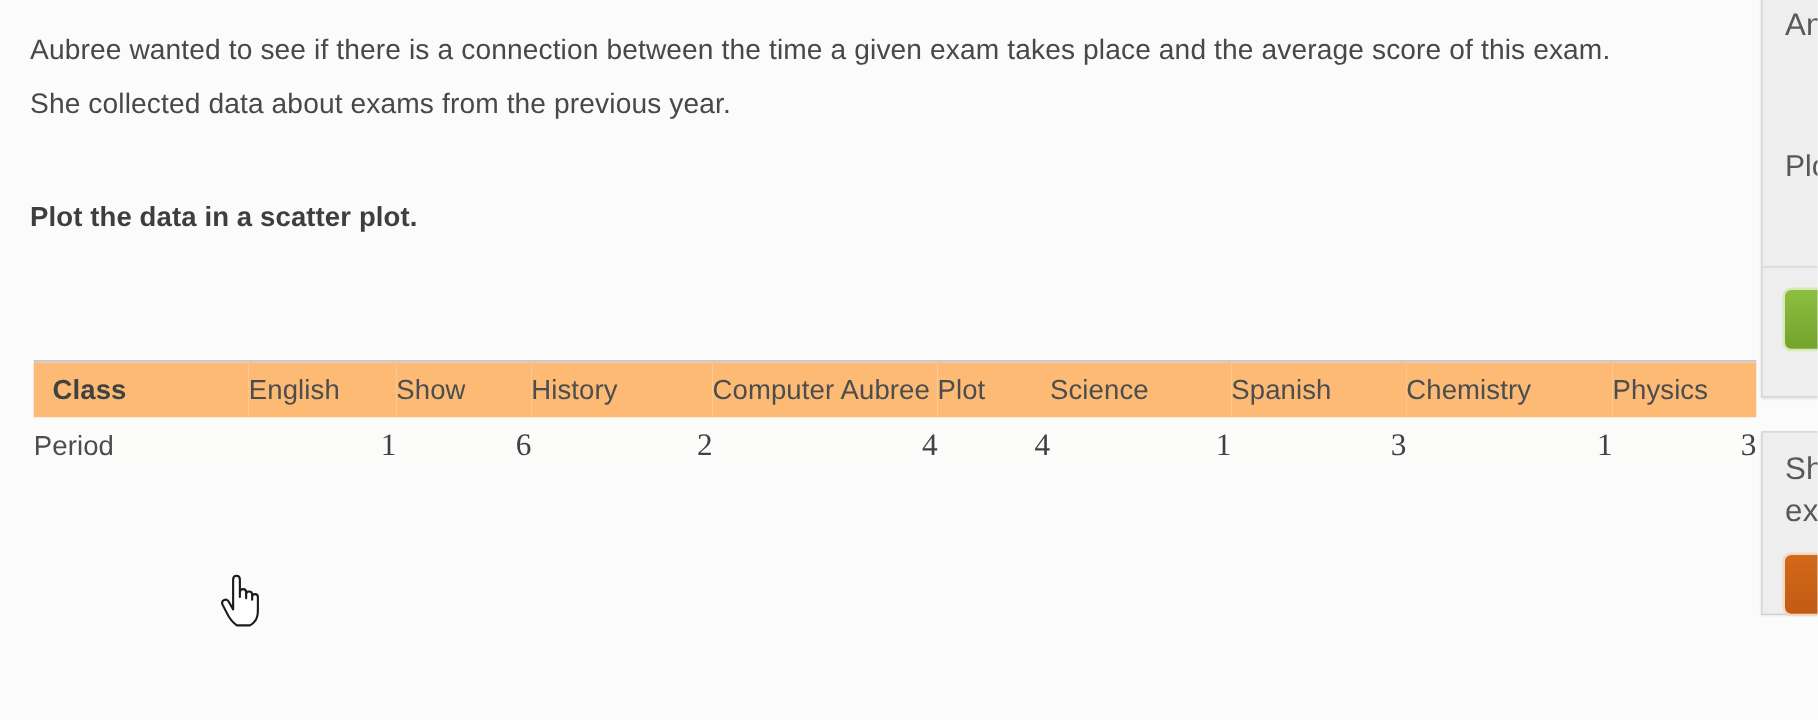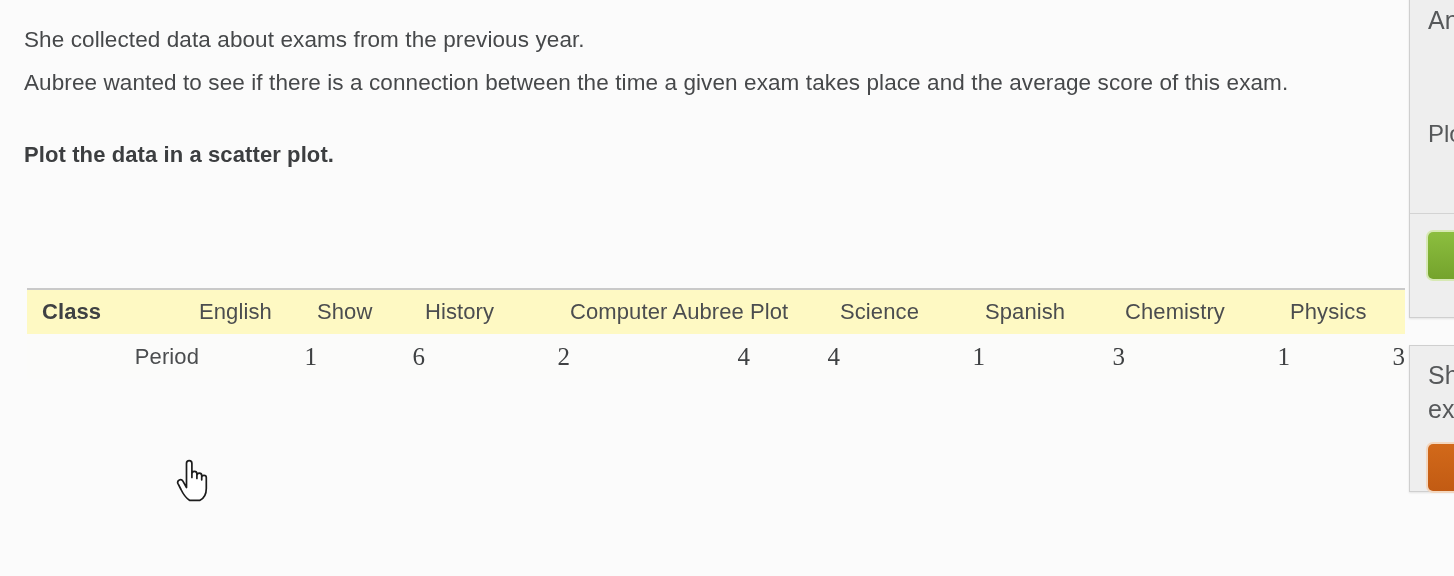--- a/index.html
+++ b/index.html
@@ -30,21 +30,21 @@
     line-height: 43px;
     color: #46484a;
     font-weight: 400;
     letter-spacing: 0.1px;
     white-space: pre-wrap;
   }
   #prompt-paragraph-1 {
     max-width: 1310px;
   }
   #task-instruction {
-    margin-top: 36px;
+    margin-top: 55px;
     font-size: 22px;
     line-height: 30px;
     color: #3c3e40;
     font-weight: 600;
     letter-spacing: 0.1px;
   }
 
   
   #data-table-wrapper {
     position: absolute;
@@ -52,21 +52,21 @@
     top: 288px;
     width: 1378px;
     border-top: 2px solid #c9c9c9;
   }
   table.data-table {
     border-collapse: collapse;
     width: 100%;
     table-layout: fixed;
   }
   table.data-table tr.row-shaded {
-    background: #fef9c3;
+    background: #fdba74;
   }
   table.data-table tr.row-plain {
     background: #fbfbfa;
   }
   table.data-table th,
   table.data-table td {
     padding: 0;
     vertical-align: top;
   }
   .hdr-cell {
@@ -82,21 +82,21 @@
     text-align: left;
     font-weight: 600;
     color: #3f4143;
     padding-left: 15px;
   }
   .row-label {
     font-size: 22px;
     line-height: 45px;
     color: #4b4d4f;
     font-weight: 400;
-    text-align: right;
+    text-align: left;
     padding: 8px 10px 10px 15px;
     letter-spacing: 0.1px;
   }
   .num-cell {
     font-family: "Liberation Serif", serif;
     font-size: 25px;
     line-height: 45px;
     color: #3f4143;
     text-align: right;
     padding: 8px 10px 10px 0;
@@ -187,22 +187,22 @@
     top: 459px;
     width: 34px;
     height: 44px;
     pointer-events: none;
   }
 </style>
 </head>
 <body>
 
 <div id="problem-area">
+  <div class="prompt-line" id="prompt-paragraph-1">Aubree wanted to see if there is a connection between the time a given exam takes place and the average score of this exam.</div>
   <div class="prompt-line" id="prompt-paragraph-2">She collected data about exams from the previous year.</div>
-  <div class="prompt-line" id="prompt-paragraph-1">Aubree wanted to see if there is a connection between the time a given exam takes place and the average score of this exam.</div>
   <div id="task-instruction">Plot the data in a scatter plot.</div>
 </div>
 
 <div id="data-table-wrapper">
   <table class="data-table">
     <colgroup>
       <col class="c-label">
         <col class="c-english">
         <col class="c-math">
         <col class="c-history">

